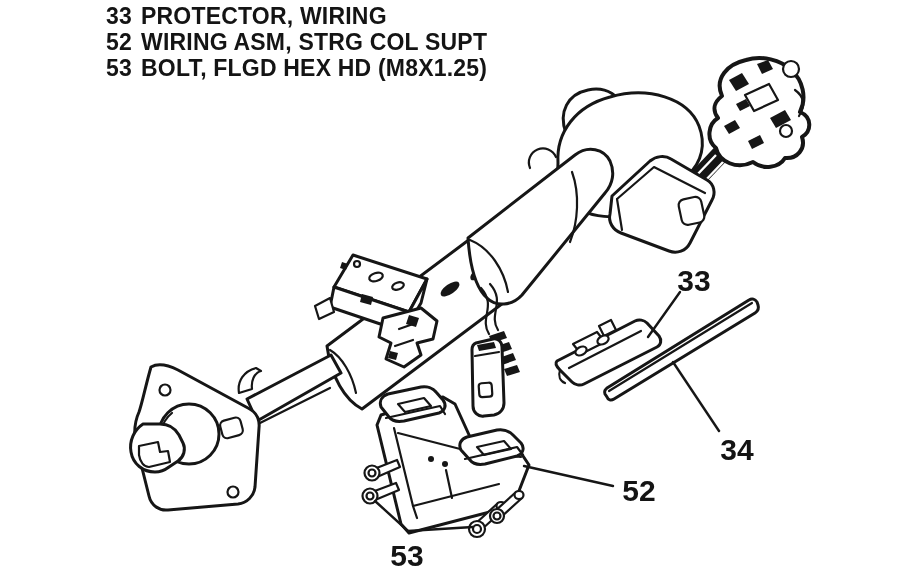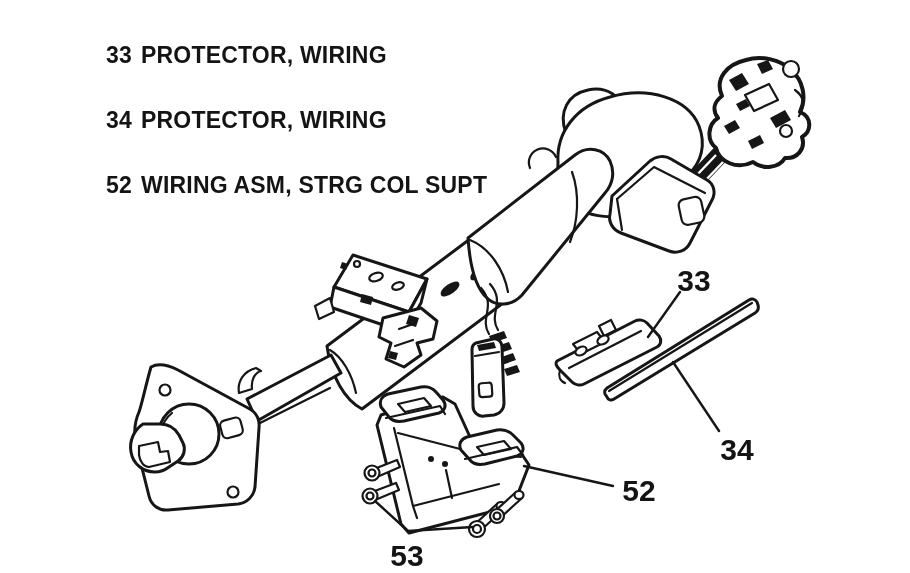--- a/index.html
+++ b/index.html
@@ -4,44 +4,44 @@
 <style>
   html,body{margin:0;padding:0;background:#ffffff;}
   .page{
     position:relative;width:910px;height:573px;background:#ffffff;overflow:hidden;
     font-family:"Liberation Sans",sans-serif;
   }
   .legend{
     position:absolute;left:106px;top:3px;color:#141414;
     font-size:23px;font-weight:700;line-height:26px;letter-spacing:.2px;
   }
-  .legend-row{white-space:nowrap;margin-top:39px;}
+  .legend-row{white-space:nowrap;}
   .legend-row .num{display:inline-block;margin-right:9px;}
   svg.art{position:absolute;left:0;top:0;width:910px;height:573px;}
   .lt{fill:none;stroke:#161616;stroke-width:2.2;stroke-linecap:round;stroke-linejoin:round;}
   .fw{fill:#ffffff;stroke:#161616;stroke-width:3;stroke-linejoin:round;}
   .fw2{fill:#ffffff;stroke:#161616;stroke-width:2.2;stroke-linejoin:round;}
   .fb{fill:#161616;stroke:none;}
   .ldr{fill:none;stroke:#161616;stroke-width:2.4;stroke-linecap:round;}
   .callout{font-family:"Liberation Sans",sans-serif;font-size:30px;font-weight:700;fill:#141414;text-anchor:middle;}
 </style>
 </head>
 <body>
 
 <div class="page">
 
   <div class="legend">
     <div class="legend-row">
       <span class="num">33</span><span class="desc">PROTECTOR, WIRING</span>
     </div>
     <div class="legend-row">
-      <span class="num">34</span><span class="desc">PROTECTOR, WIRING</span>
+      <span class="num">52</span><span class="desc">WIRING ASM, STRG COL SUPT</span>
     </div>
     <div class="legend-row">
-      <span class="num">52</span><span class="desc">WIRING ASM, STRG COL SUPT</span>
+      <span class="num">53</span><span class="desc">BOLT, FLGD HEX HD (M8X1.25)</span>
     </div>
   </div>
 
   <svg class="art" viewBox="0 0 910 573">
 
     <g>
 
       <g>
         <path class="fb" d="M663,202 L741,119 L755,131 L677,213 Z"></path>
         <path d="M670,204 C684,188 700,172 716,155" fill="none" stroke="#ffffff" stroke-width="2.4"></path>

